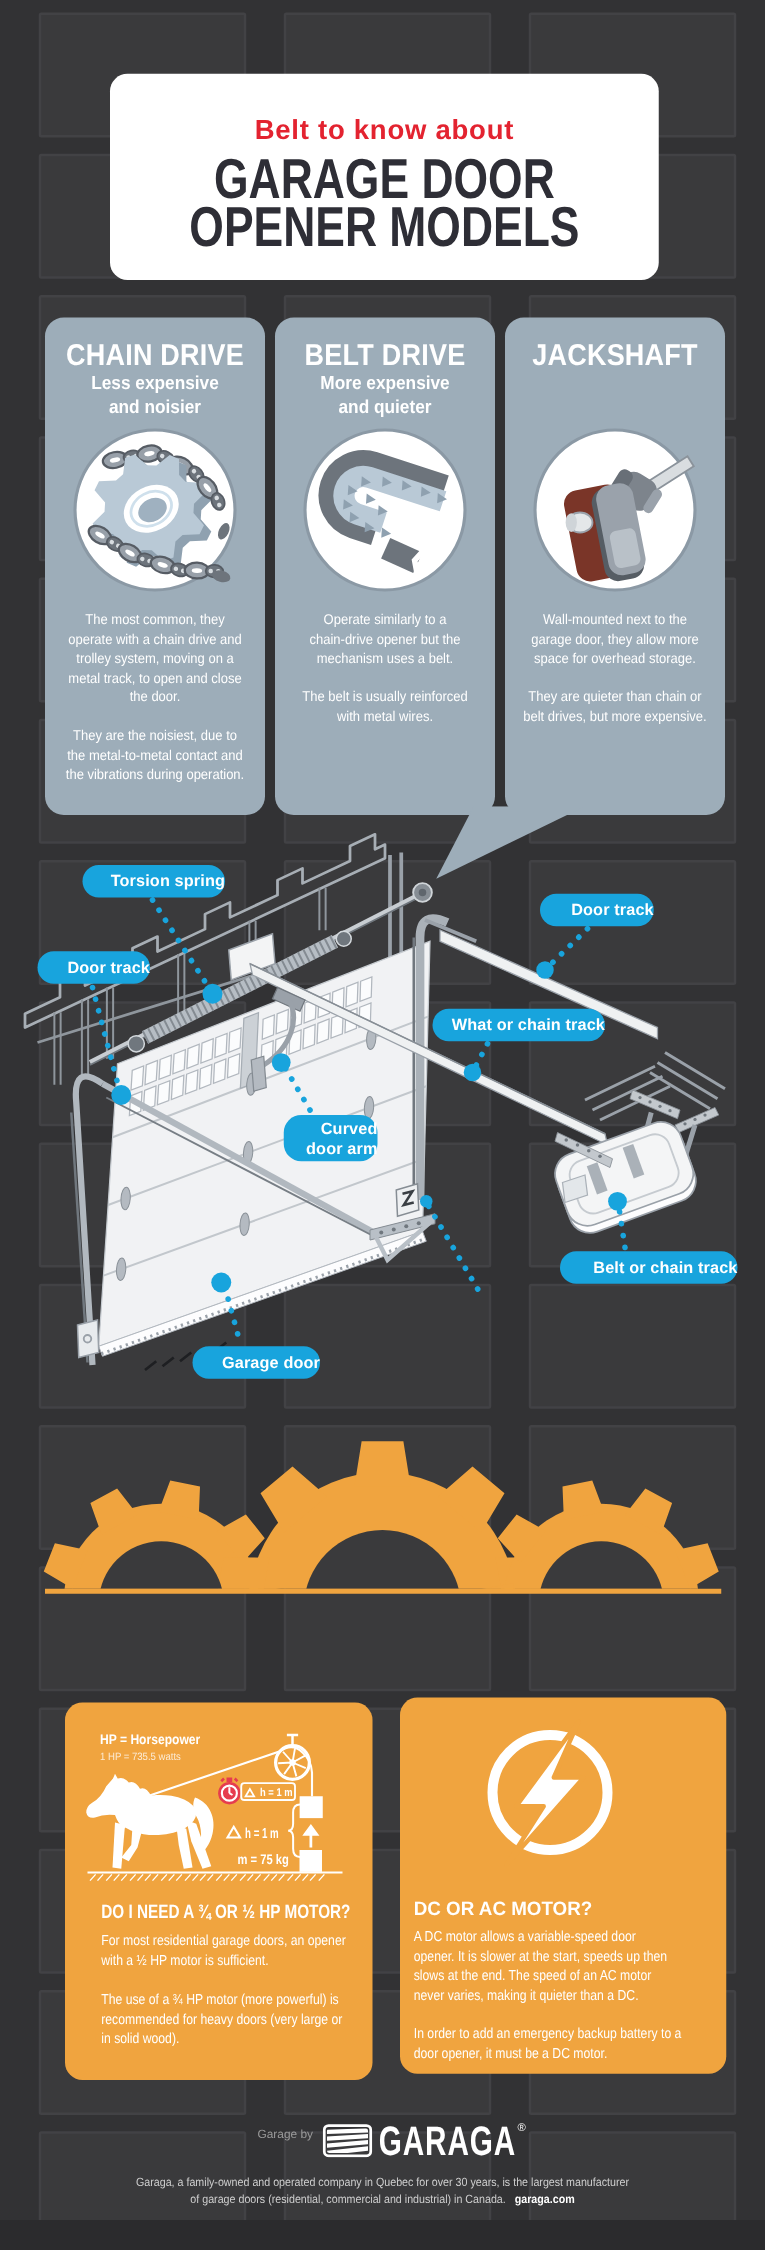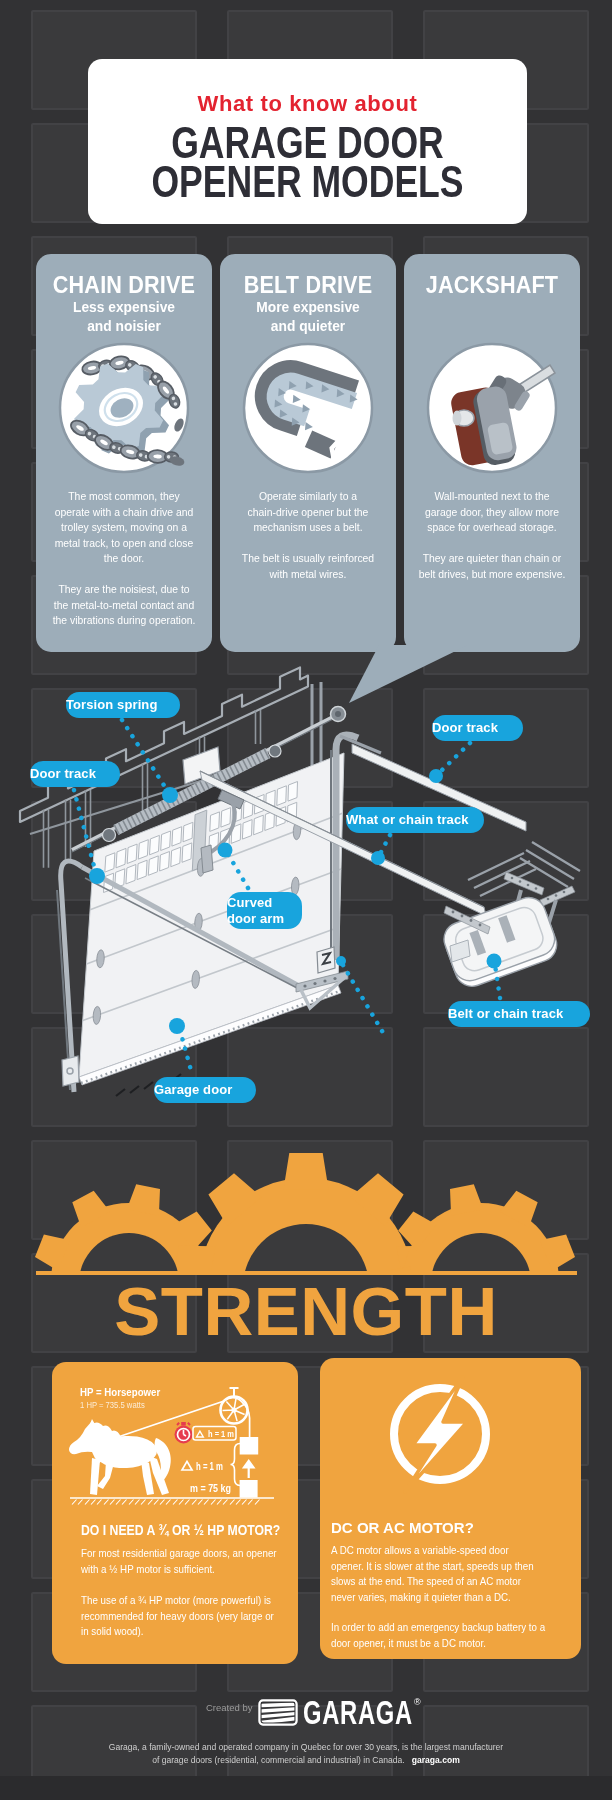--- a/index.html
+++ b/index.html
@@ -1,19 +1,19 @@
 <!DOCTYPE html>
 <html><head><meta charset="utf-8">
 <style>
 html,body{margin:0;padding:0}
 body{font-family:"Liberation Sans",sans-serif}
 #page{position:relative;width:612px;height:1800px;background:#323234;overflow:hidden}
 .pn{position:absolute;background:#3a3a3c;border:2px solid #424245;border-radius:2px;box-sizing:border-box}
 .abs{position:absolute}
-.pill{position:absolute;background:#18a4dd;color:#fff;border-radius:14px;font-size:13px;font-weight:700;text-align:left;line-height:16px;padding:5px 0;letter-spacing:.1px}
+.pill{position:absolute;background:#18a4dd;color:#fff;border-radius:14px;font-size:13px;font-weight:700;text-align:right;line-height:16px;padding:5px 0;letter-spacing:.1px}
 .bodytxt{color:#fff;font-size:11.3px;line-height:15.5px;text-align:center}
 .ocard{position:absolute;background:#f0a43f;border-radius:14px}
 .otxt{position:absolute;color:#fff;font-size:11.5px;line-height:15.5px}
 .pill2{padding:3px 0 !important;line-height:15.5px !important}
 </style></head>
 <body>
 <div id="page">
 
 <div class="abs" style="left:0;top:0;width:612px;height:1800px">
 <div class="pn" style="left:31px;top:10px;width:166px;height:100px"></div>
@@ -61,21 +61,21 @@
 <div class="pn" style="left:31px;top:1592px;width:166px;height:100px"></div>
 <div class="pn" style="left:227px;top:1592px;width:166px;height:100px"></div>
 <div class="pn" style="left:423px;top:1592px;width:166px;height:100px"></div>
 <div class="pn" style="left:31px;top:1705px;width:166px;height:100px"></div>
 <div class="pn" style="left:227px;top:1705px;width:166px;height:100px"></div>
 <div class="pn" style="left:423px;top:1705px;width:166px;height:100px"></div>
 </div>
 
 <div class="abs" style="left:88px;top:59px;width:439px;height:165px;background:#fff;border-radius:14px"></div>
 
-<div class="abs" style="left:88px;top:91px;width:439px;text-align:center;color:#e32330;font-size:22px;font-weight:700;letter-spacing:.6px">What to know about</div>
+<div class="abs" style="left:88px;top:91px;width:439px;text-align:center;color:#e32330;font-size:22px;font-weight:700;letter-spacing:.6px">Belt to know about</div>
 
 <div class="abs" style="left:88px;top:123px;width:439px;text-align:center;color:#2e2e36;font-size:45px;font-weight:700;line-height:39px;letter-spacing:0;transform:scaleX(.79);transform-origin:50% 0">GARAGE DOOR<br>OPENER MODELS</div>
 
 <div class="abs" style="left:36px;top:254px;width:176px;height:398px;background:#9dadb9;border-radius:15px"></div>
 
 <div class="abs" style="left:220px;top:254px;width:176px;height:398px;background:#9dadb9;border-radius:15px"></div>
 
 <div class="abs" style="left:404px;top:254px;width:176px;height:398px;background:#9dadb9;border-radius:15px"></div>
 
 <svg class="abs" style="left:330px;top:645px" width="160" height="62">
@@ -426,21 +426,20 @@
 <circle cx="129" cy="143" r="50" fill="#3a3a3c"></circle>
 
 <circle cx="306" cy="147" r="63" fill="#3a3a3c"></circle>
 
 <circle cx="481" cy="143" r="50" fill="#3a3a3c"></circle>
 </g>
     </svg>
 
 <div class="abs" style="left:36px;top:1271px;width:541px;height:4px;background:#f0a43f"></div>
 
-<div class="abs" style="left:0px;top:1277px;width:612px;text-align:center;color:#f0a43f;font-size:69px;font-weight:700;letter-spacing:.5px;line-height:69px">STRENGTH</div>
 
 <div class="ocard" style="left:52px;top:1362px;width:246px;height:302px"></div>
 
 <div class="ocard" style="left:320px;top:1358px;width:261px;height:301px"></div>
 
 <div class="abs" style="left:80px;top:1386px;color:#fff;font-size:11px;font-weight:700;white-space:nowrap;transform:scaleX(.88);transform-origin:0 0">HP = Horsepower</div>
 <div class="abs" style="left:80px;top:1400px;color:#ffffffc9;font-size:8.5px;white-space:nowrap;transform:scaleX(.9);transform-origin:0 0">1 HP = 735.5 watts</div>
 
 <svg class="abs" style="left:52px;top:1362px" width="246" height="160" viewBox="0 0 246 160">
 <path d="M 18 136 L 222 136" stroke="#fff" stroke-width="1.7"></path>
@@ -501,21 +500,21 @@
 
 <polygon points="88,7 38,75 60,75 30,122 92,52 68,52" fill="#fff" stroke="#f0a43f" stroke-width="3.5" stroke-linejoin="round"></polygon>
     </svg>
 
 <div class="abs" style="left:331px;top:1519px;color:#fff;font-size:15.5px;font-weight:700;white-space:nowrap;transform:scaleX(.97);transform-origin:0 50%">DC OR AC MOTOR?</div>
 
 <div class="otxt" style="left:331px;top:1543px;white-space:nowrap;transform:scaleX(.85);transform-origin:0 0">A DC motor allows a variable-speed door<br>opener. It is slower at the start, speeds up then<br>slows at the end. The speed of an AC motor<br>never varies, making it quieter than a DC.</div>
 
 <div class="otxt" style="left:331px;top:1620px;white-space:nowrap;transform:scaleX(.85);transform-origin:0 0">In order to add an emergency backup battery to a<br>door opener, it must be a DC motor.</div>
 
-<div class="abs" style="left:206px;top:1702px;color:#9b9b9b;font-size:9.5px">Created by</div>
+<div class="abs" style="left:206px;top:1702px;color:#9b9b9b;font-size:9.5px">Garage by</div>
 
 <svg class="abs" style="left:258px;top:1699px" width="40" height="27" viewBox="0 0 40 27">
 
 <rect x="1.4" y="1.4" width="37.2" height="24.2" rx="3.5" fill="none" stroke="#fff" stroke-width="2.2"></rect>
 <clipPath id="lg">
         <rect x="3.6" y="3.6" width="32.8" height="19.8" rx="2"></rect>
       </clipPath>
 <g clip-path="url(#lg)">
 <rect x="2" y="4.2" width="36" height="3.4" fill="#fff" transform="rotate(-2 20 6)"></rect>
 <rect x="2" y="9.2" width="36" height="3.4" fill="#fff" transform="rotate(-3.5 20 11)"></rect>

